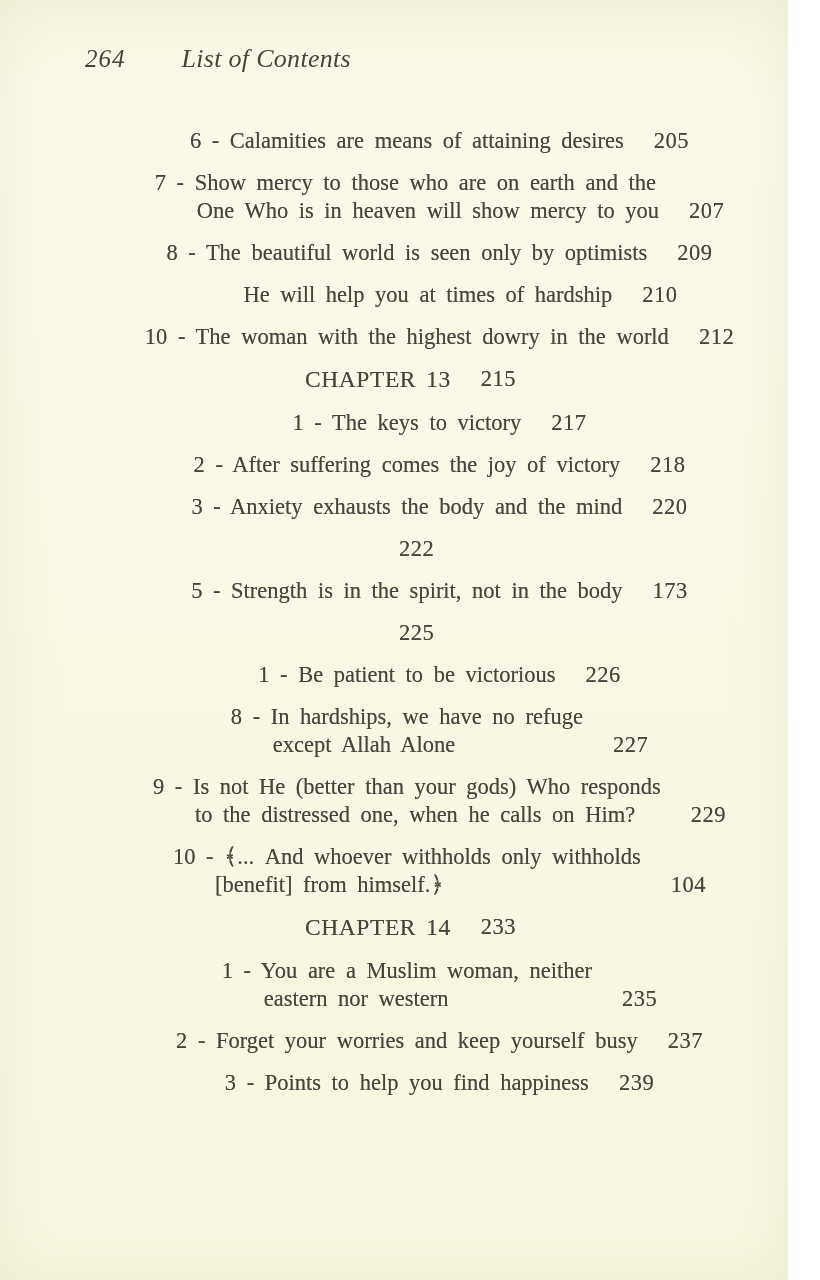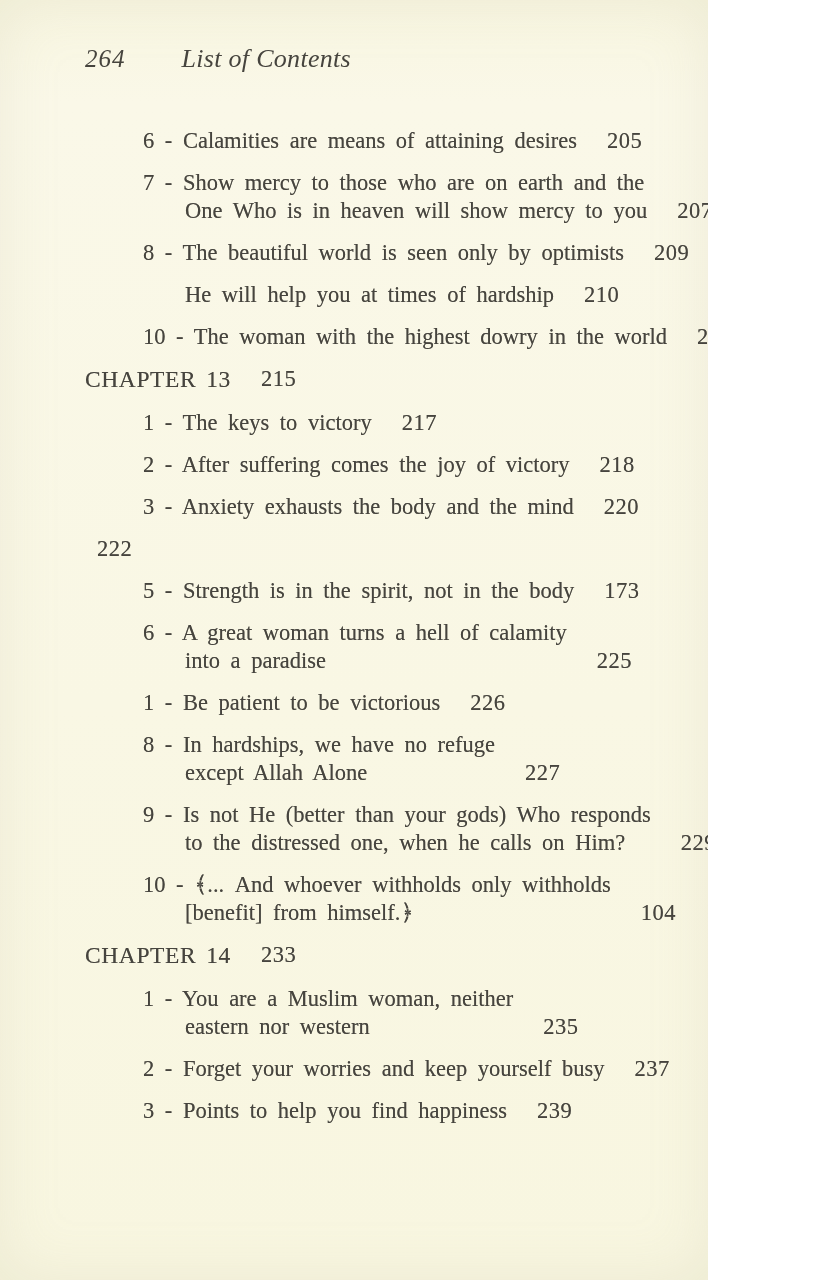--- a/index.html
+++ b/index.html
@@ -1,18 +1,18 @@
 <!DOCTYPE html>
 <html style="--bg: #f9f7e4; --ink: #46443e;"><head>
 <meta charset="utf-8">
 <style>
   html, body { margin: 0; padding: 0; }
   .page {
     position: relative;
-    width: 708px;
+    width: 788px;
     height: 1280px;
     background: var(--bg, #f9f7e4);
     background-image: linear-gradient(180deg, #f8f6e1 0%, #faf8e8 8%, #f9f7e4 55%, #f8f6e0 100%);
     overflow: hidden;
     font-family: "Liberation Serif", "DejaVu Serif", serif;
     color: var(--ink, #46443e);
   }
   .scan-vignette {
     position: absolute; inset: 0; pointer-events: none;
     box-shadow: inset 0 0 60px rgba(190,185,150,0.18);
@@ -34,21 +34,21 @@
   }
   .toc {
     position: absolute;
     left: 85px; top: 127px; right: 52px; 
     font-size: 22.5px;
     line-height: 28px;
     text-shadow: 0 0 0.5px rgba(62,60,52,0.55);
   }
   .entry {
     display: flex;
-    justify-content: flex-start;
+    justify-content: center;
     align-items: flex-end;
     margin-bottom: 14px;
     gap: 18px;
   }
   .entry .entry-text { padding-left: 58px; word-spacing: 0.22em; }
   .entry .line { white-space: nowrap; }
   .entry .line.cont { padding-left: 42px; }
   .entry .pagenum {
     flex: 0 0 auto;
     margin-left: 12px;
@@ -135,24 +135,20 @@
       <div class="entry">
         <div class="pagenum">222</div>
       </div>
       <div class="entry">
         <div class="entry-text">
           <div class="line">5 - Strength is in the spirit, not in the body</div>
         </div>
         <div class="pagenum">173</div>
       </div>
       <div class="entry">
-        <div class="entry-text">
-          <div class="line">6 - A great woman turns a hell of calamity</div>
-          <div class="line cont">into a paradise</div>
-        </div>
         <div class="pagenum">225</div>
       </div>
       <div class="entry">
         <div class="entry-text">
           <div class="line">1 - Be patient to be victorious</div>
         </div>
         <div class="pagenum">226</div>
       </div>
       <div class="entry">
         <div class="entry-text">

